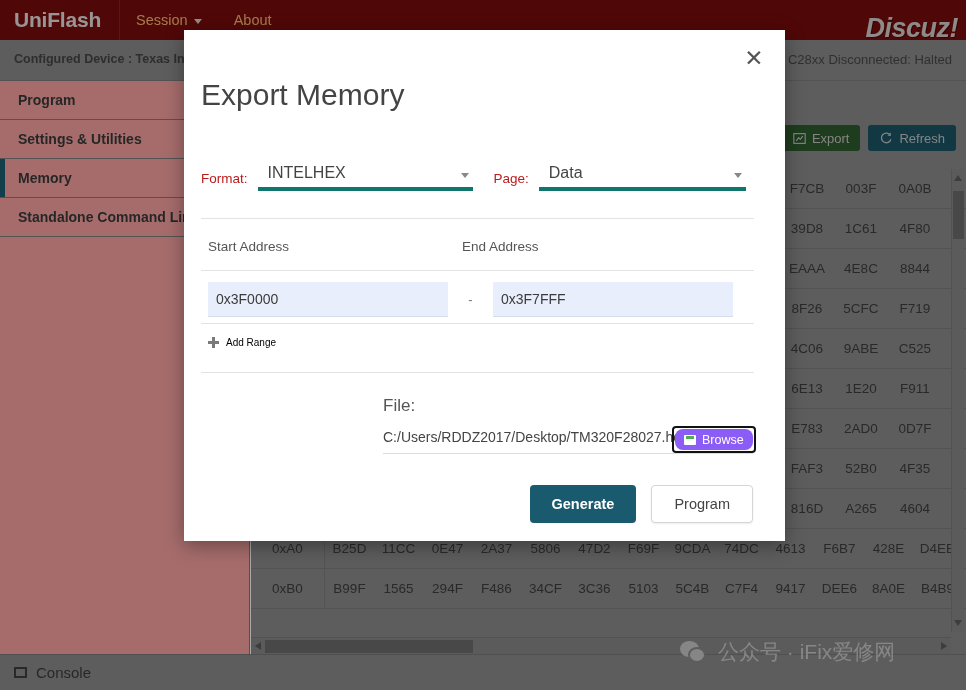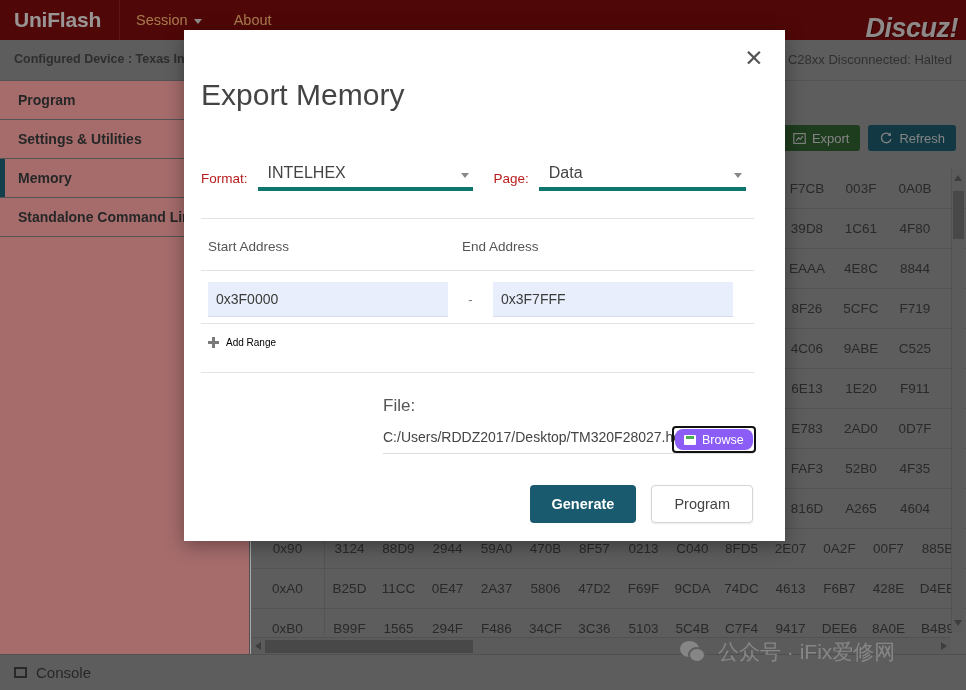--- a/index.html
+++ b/index.html
@@ -443,36 +443,20 @@
           </div>
           <div class="memrow">
             <div style="width: 529px; flex: 0 0 auto; height: 40px;"></div>
             <div class="cell" style="width: 54px;">816D</div>
             <div class="cell" style="width: 54px;">A265</div>
             <div class="cell" style="width: 54px;">4604</div>
           </div>
         </div>
 
       <div id="lower-rows">
-          <div class="memrow">
-            <div class="addr">0x90</div>
-            <div class="cell">3124</div>
-            <div class="cell">88D9</div>
-            <div class="cell">2944</div>
-            <div class="cell">59A0</div>
-            <div class="cell">470B</div>
-            <div class="cell">8F57</div>
-            <div class="cell">0213</div>
-            <div class="cell">C040</div>
-            <div class="cell">8FD5</div>
-            <div class="cell">2E07</div>
-            <div class="cell">0A2F</div>
-            <div class="cell">00F7</div>
-            <div class="cell">885B</div>
-          </div>
           <div class="memrow">
             <div class="addr">0xA0</div>
             <div class="cell">B25D</div>
             <div class="cell">11CC</div>
             <div class="cell">0E47</div>
             <div class="cell">2A37</div>
             <div class="cell">5806</div>
             <div class="cell">47D2</div>
             <div class="cell">F69F</div>
             <div class="cell">9CDA</div>

